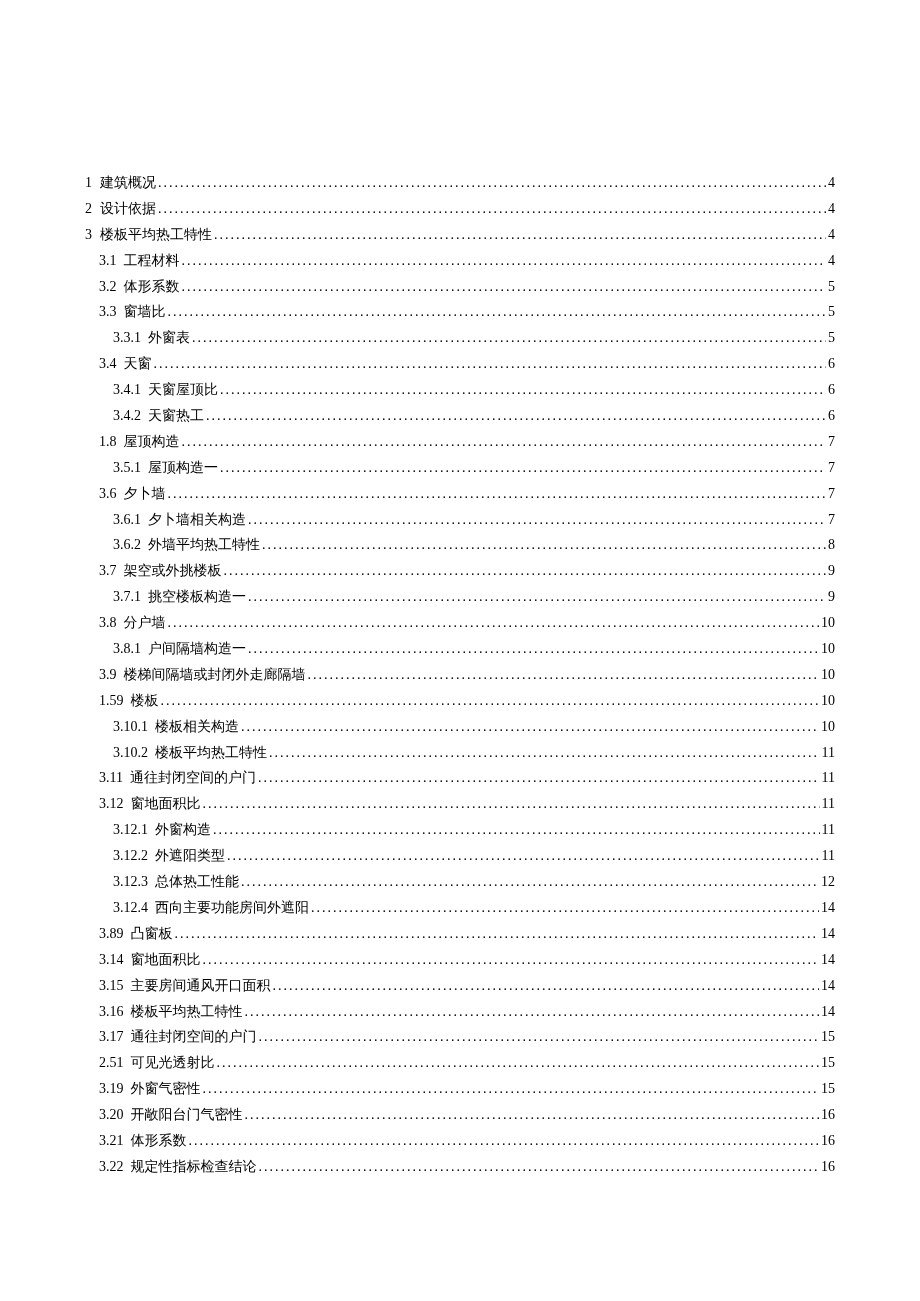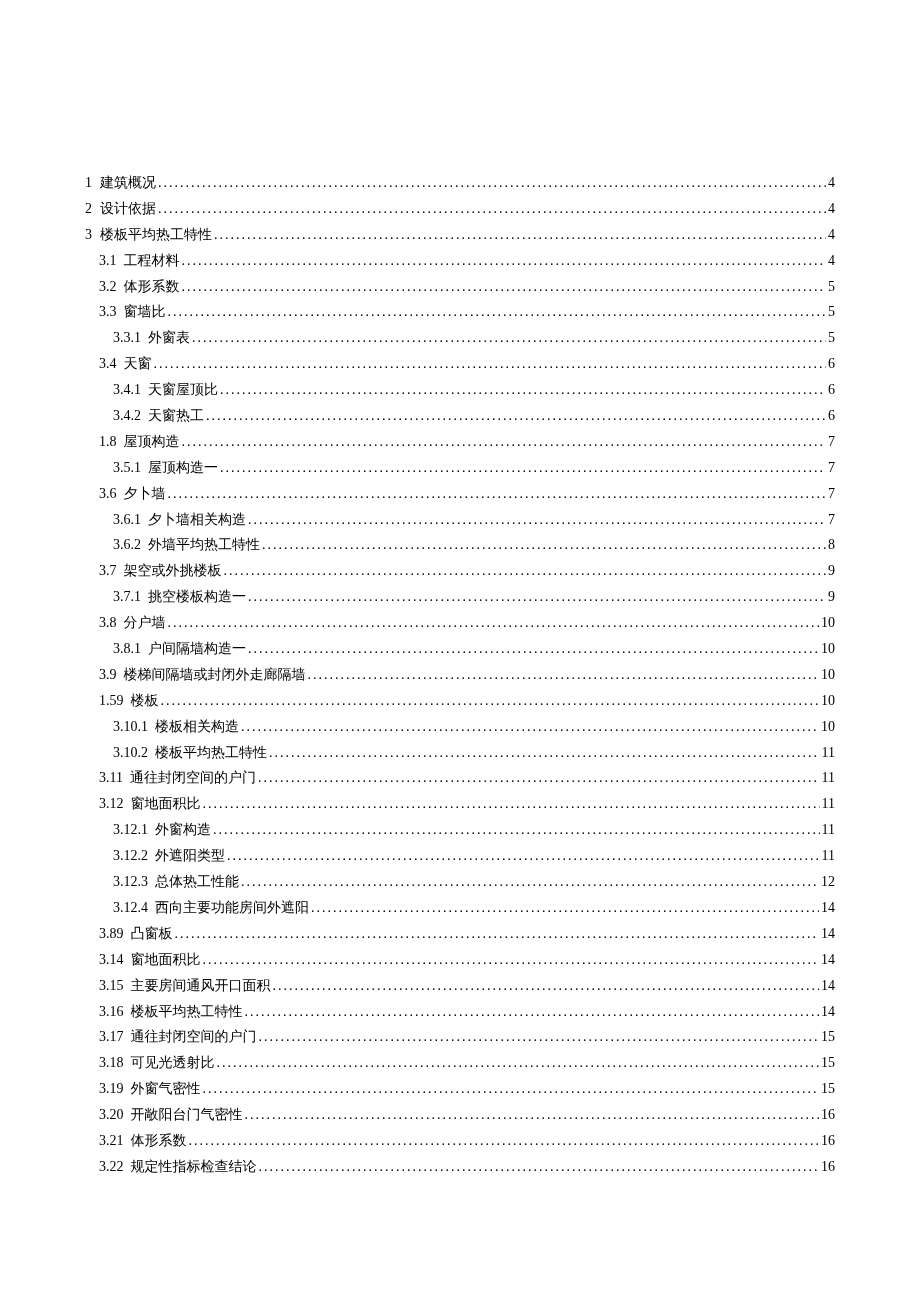--- a/index.html
+++ b/index.html
@@ -254,21 +254,21 @@
       <span class="toc-leader"></span>
       <span class="toc-page">14</span>
     </div>
     <div class="toc-row indent-1">
       <span class="toc-num">3.17</span>
       <span class="toc-title">通往封闭空间的户门</span>
       <span class="toc-leader"></span>
       <span class="toc-page">15</span>
     </div>
     <div class="toc-row indent-1">
-      <span class="toc-num">3.18</span>
+      <span class="toc-num">2.51</span>
       <span class="toc-title">可见光透射比</span>
       <span class="toc-leader"></span>
       <span class="toc-page">15</span>
     </div>
     <div class="toc-row indent-1">
       <span class="toc-num">3.19</span>
       <span class="toc-title">外窗气密性</span>
       <span class="toc-leader"></span>
       <span class="toc-page">15</span>
     </div>

